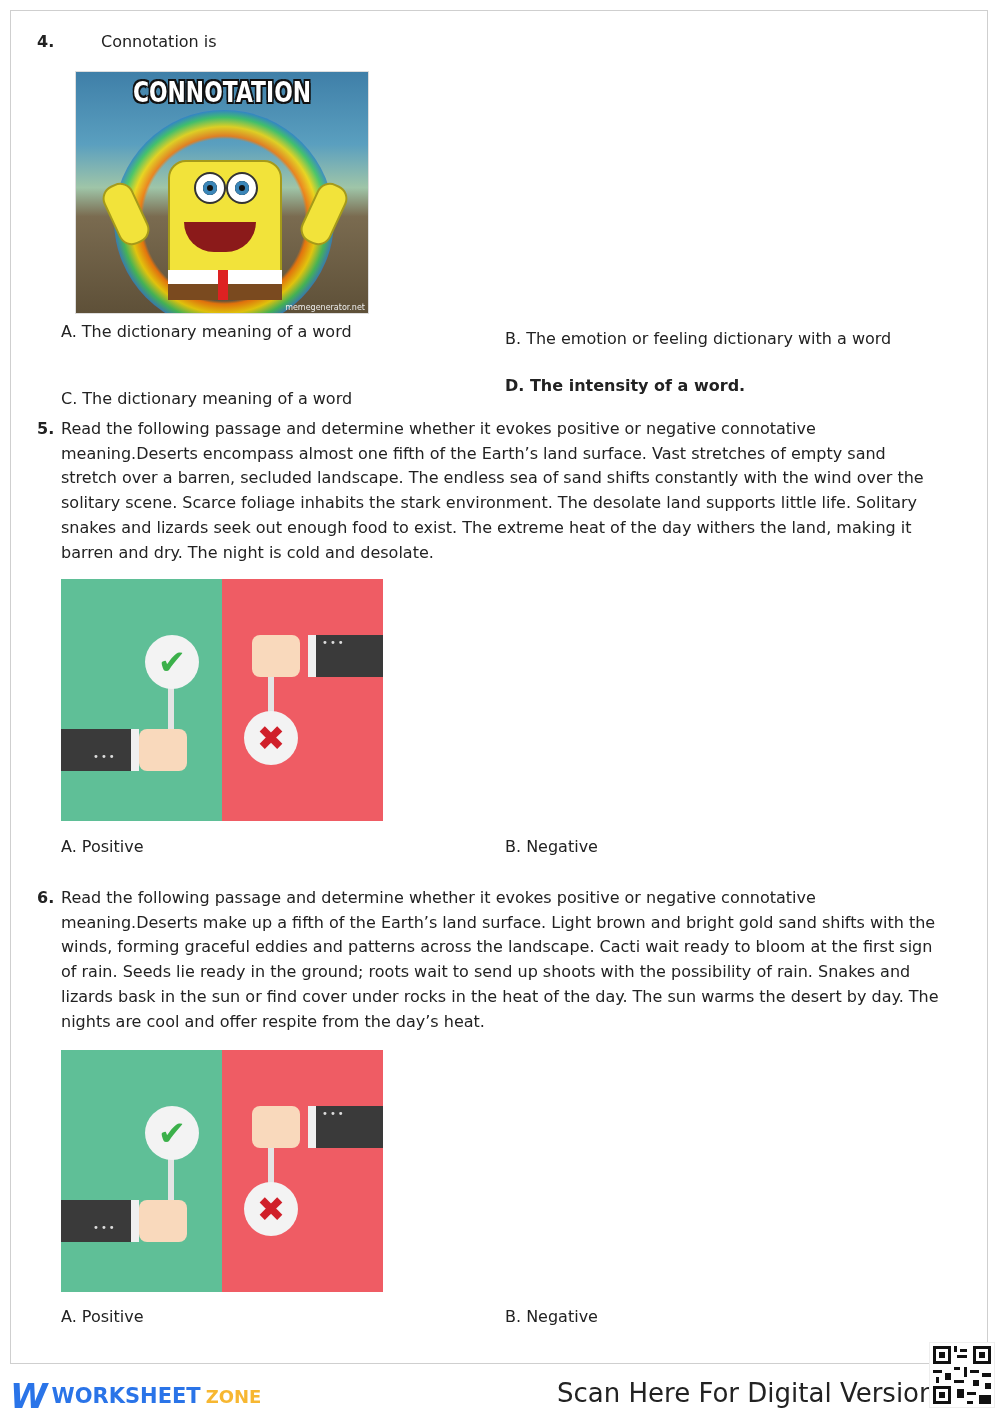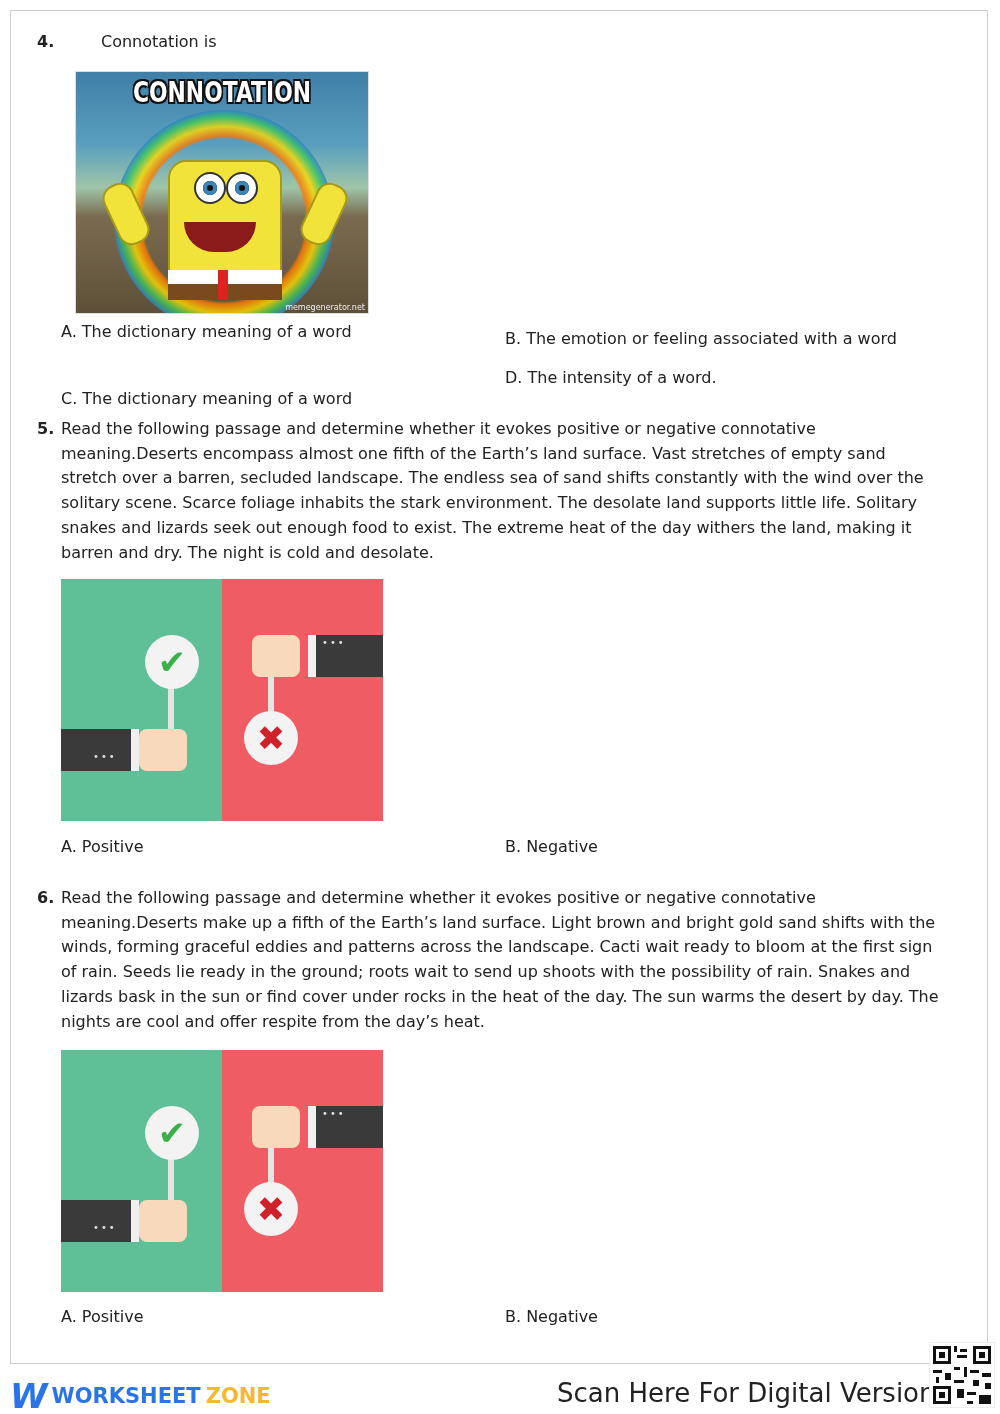--- a/index.html
+++ b/index.html
@@ -40,21 +40,21 @@
   .sign { position:absolute; width:54px; height:54px; border-radius:50%; background:#f3f3f3; display:flex; align-items:center; justify-content:center; font-size:34px; font-weight:bold; }
   .stick { position:absolute; width:6px; background:#e4e4e4; }
   .sleeve { position:absolute; height:42px; background:#3a3a3a; }
   .sleeve .dots { position:absolute; color:#ddd; font-size:10px; letter-spacing:2px; }
   .cuff { position:absolute; width:8px; height:42px; background:#f0f0f0; }
   .hand { position:absolute; width:48px; height:42px; background:#f9d9bc; border-radius:8px; }
 
   .footer-logo { position:absolute; left:10px; top:1376px; display:flex; align-items:center; }
   .logo-w { font-size:34px; font-weight:bold; color:#2a74e8; font-style:italic; letter-spacing:-4px; }
   .brand1 { font-size:21px; font-weight:bold; color:#2a74e8; margin-left:8px; }
-  .brand2 { font-size:21px; font-weight:bold; color:#f7b731; margin-left:5px; }
+  .brand2 { font-size:18px; font-weight:bold; color:#f7b731; margin-left:5px; }
   .scan { position:absolute; left:557px; top:1378px; font-size:26px; color:#222; }
   .qr { position:absolute; left:929px; top:1342px; width:64px; height:64px; background:#fff; border:1px solid #eee; }
 </style>
 </head>
 <body>
 
 <div class="frame">
 
   <div class="q" style="top:0;">
     <span class="qnum" style="top:21px;">4.</span>
@@ -69,23 +69,23 @@
       <div class="eye" style="left:150px;"></div>
       <div class="mouth"></div>
       <div class="pants"></div>
       <div class="belt"></div>
       <div class="tie"></div>
       <div class="caption">CONNOTATION</div>
       <div class="credit">memegenerator.net</div>
     </div>
 
     <span class="opt" style="left:50px; top:311px;">A. The dictionary meaning of a word</span>
-    <span class="opt" style="left:494px; top:318px;">B. The emotion or feeling associated with a word</span>
+    <span class="opt" style="left:494px; top:318px;">B. The emotion or feeling dictionary with a word</span>
     <span class="opt" style="left:50px; top:378px;">C. The dictionary meaning of a word</span>
-    <span class="opt" style="left:494px; top:357px;">D. The intensity of a word.</span>
+    <span class="opt" style="left:494px; top:365px;font-weight:bold;">D. The intensity of a word.</span>
   </div>
 
   <div class="q" style="top:0;">
     <span class="qnum" style="top:408px;">5.</span>
     <span class="qtext" style="top:406px;">Read the following passage and determine whether it evokes positive or negative connotative meaning.Deserts encompass almost one fifth of the Earth’s land surface. Vast stretches of empty sand stretch over a barren, secluded landscape. The endless sea of sand shifts constantly with the wind over the solitary scene. Scarce foliage inhabits the stark environment. The desolate land supports little life. Solitary snakes and lizards seek out enough food to exist. The extreme heat of the day withers the land, making it barren and dry. The night is cold and desolate.</span>
 
     <div class="img-box thumbs" style="left:50px; top:568px; width:322px; height:242px;">
       <div class="half green">
         <div class="stick" style="left:107px; top:95px; height:60px;"></div>
         <div class="sign" style="left:84px; top:56px; color:#3bb04a;">✔</div>

